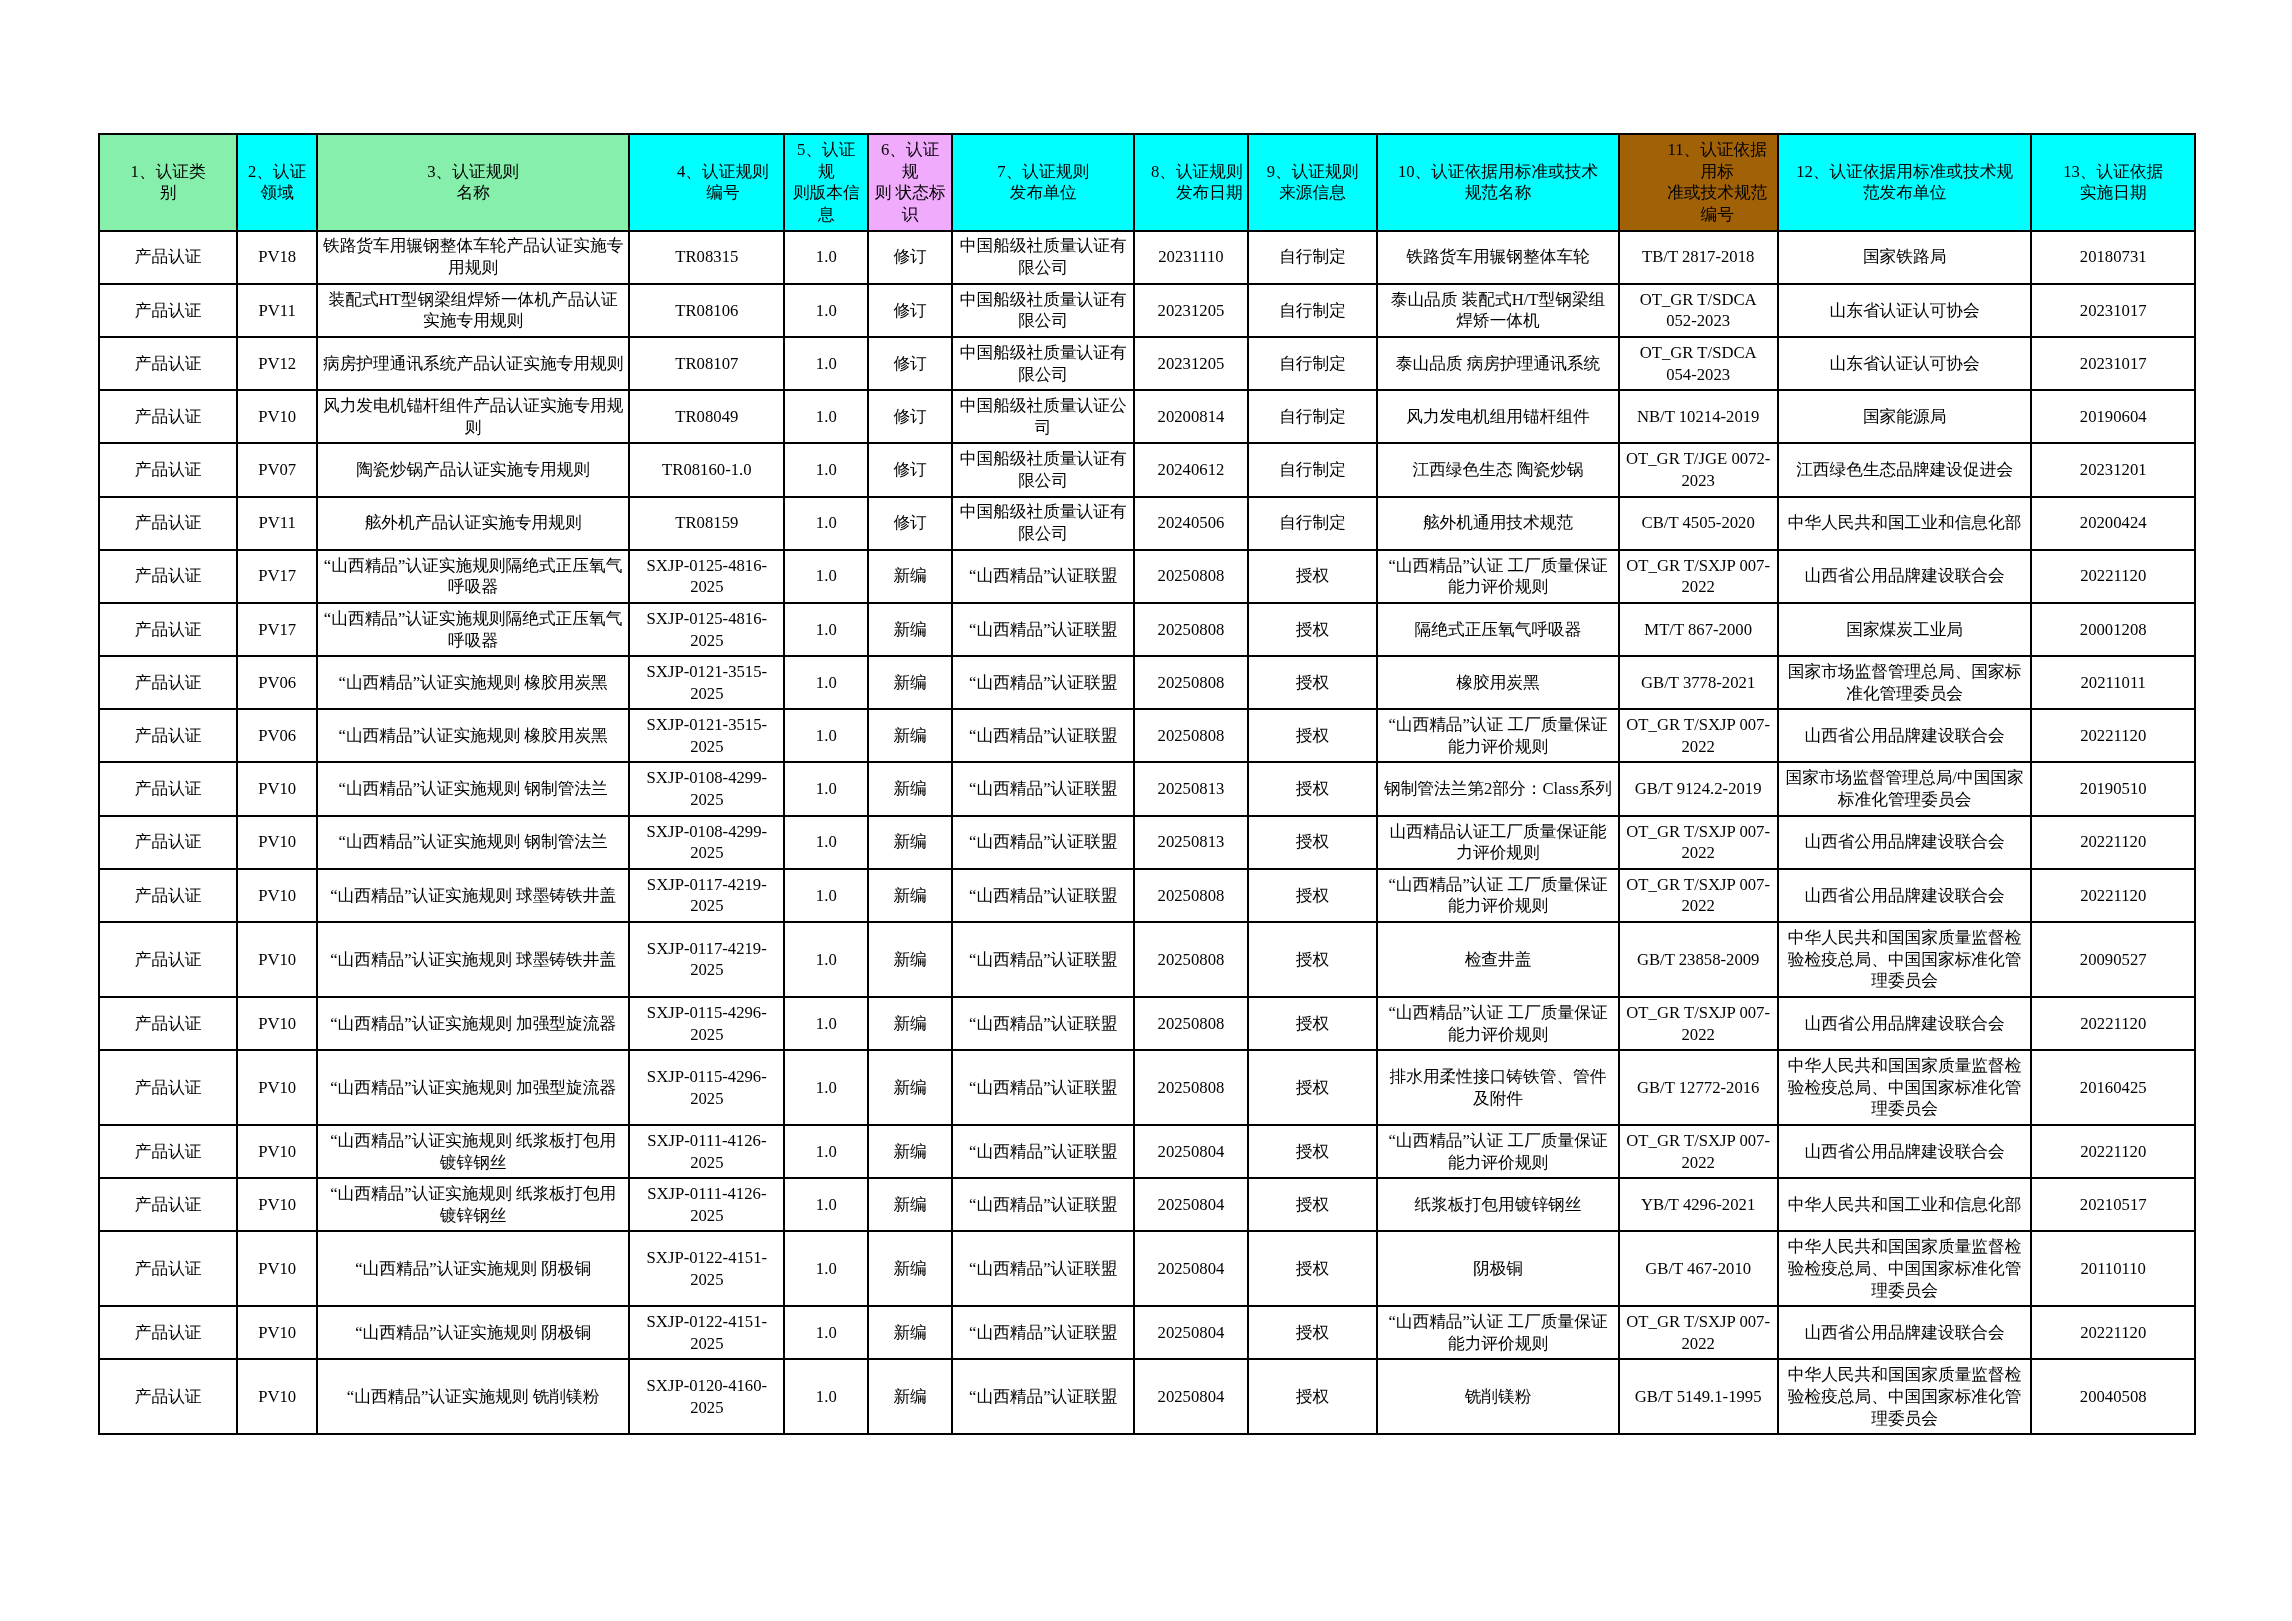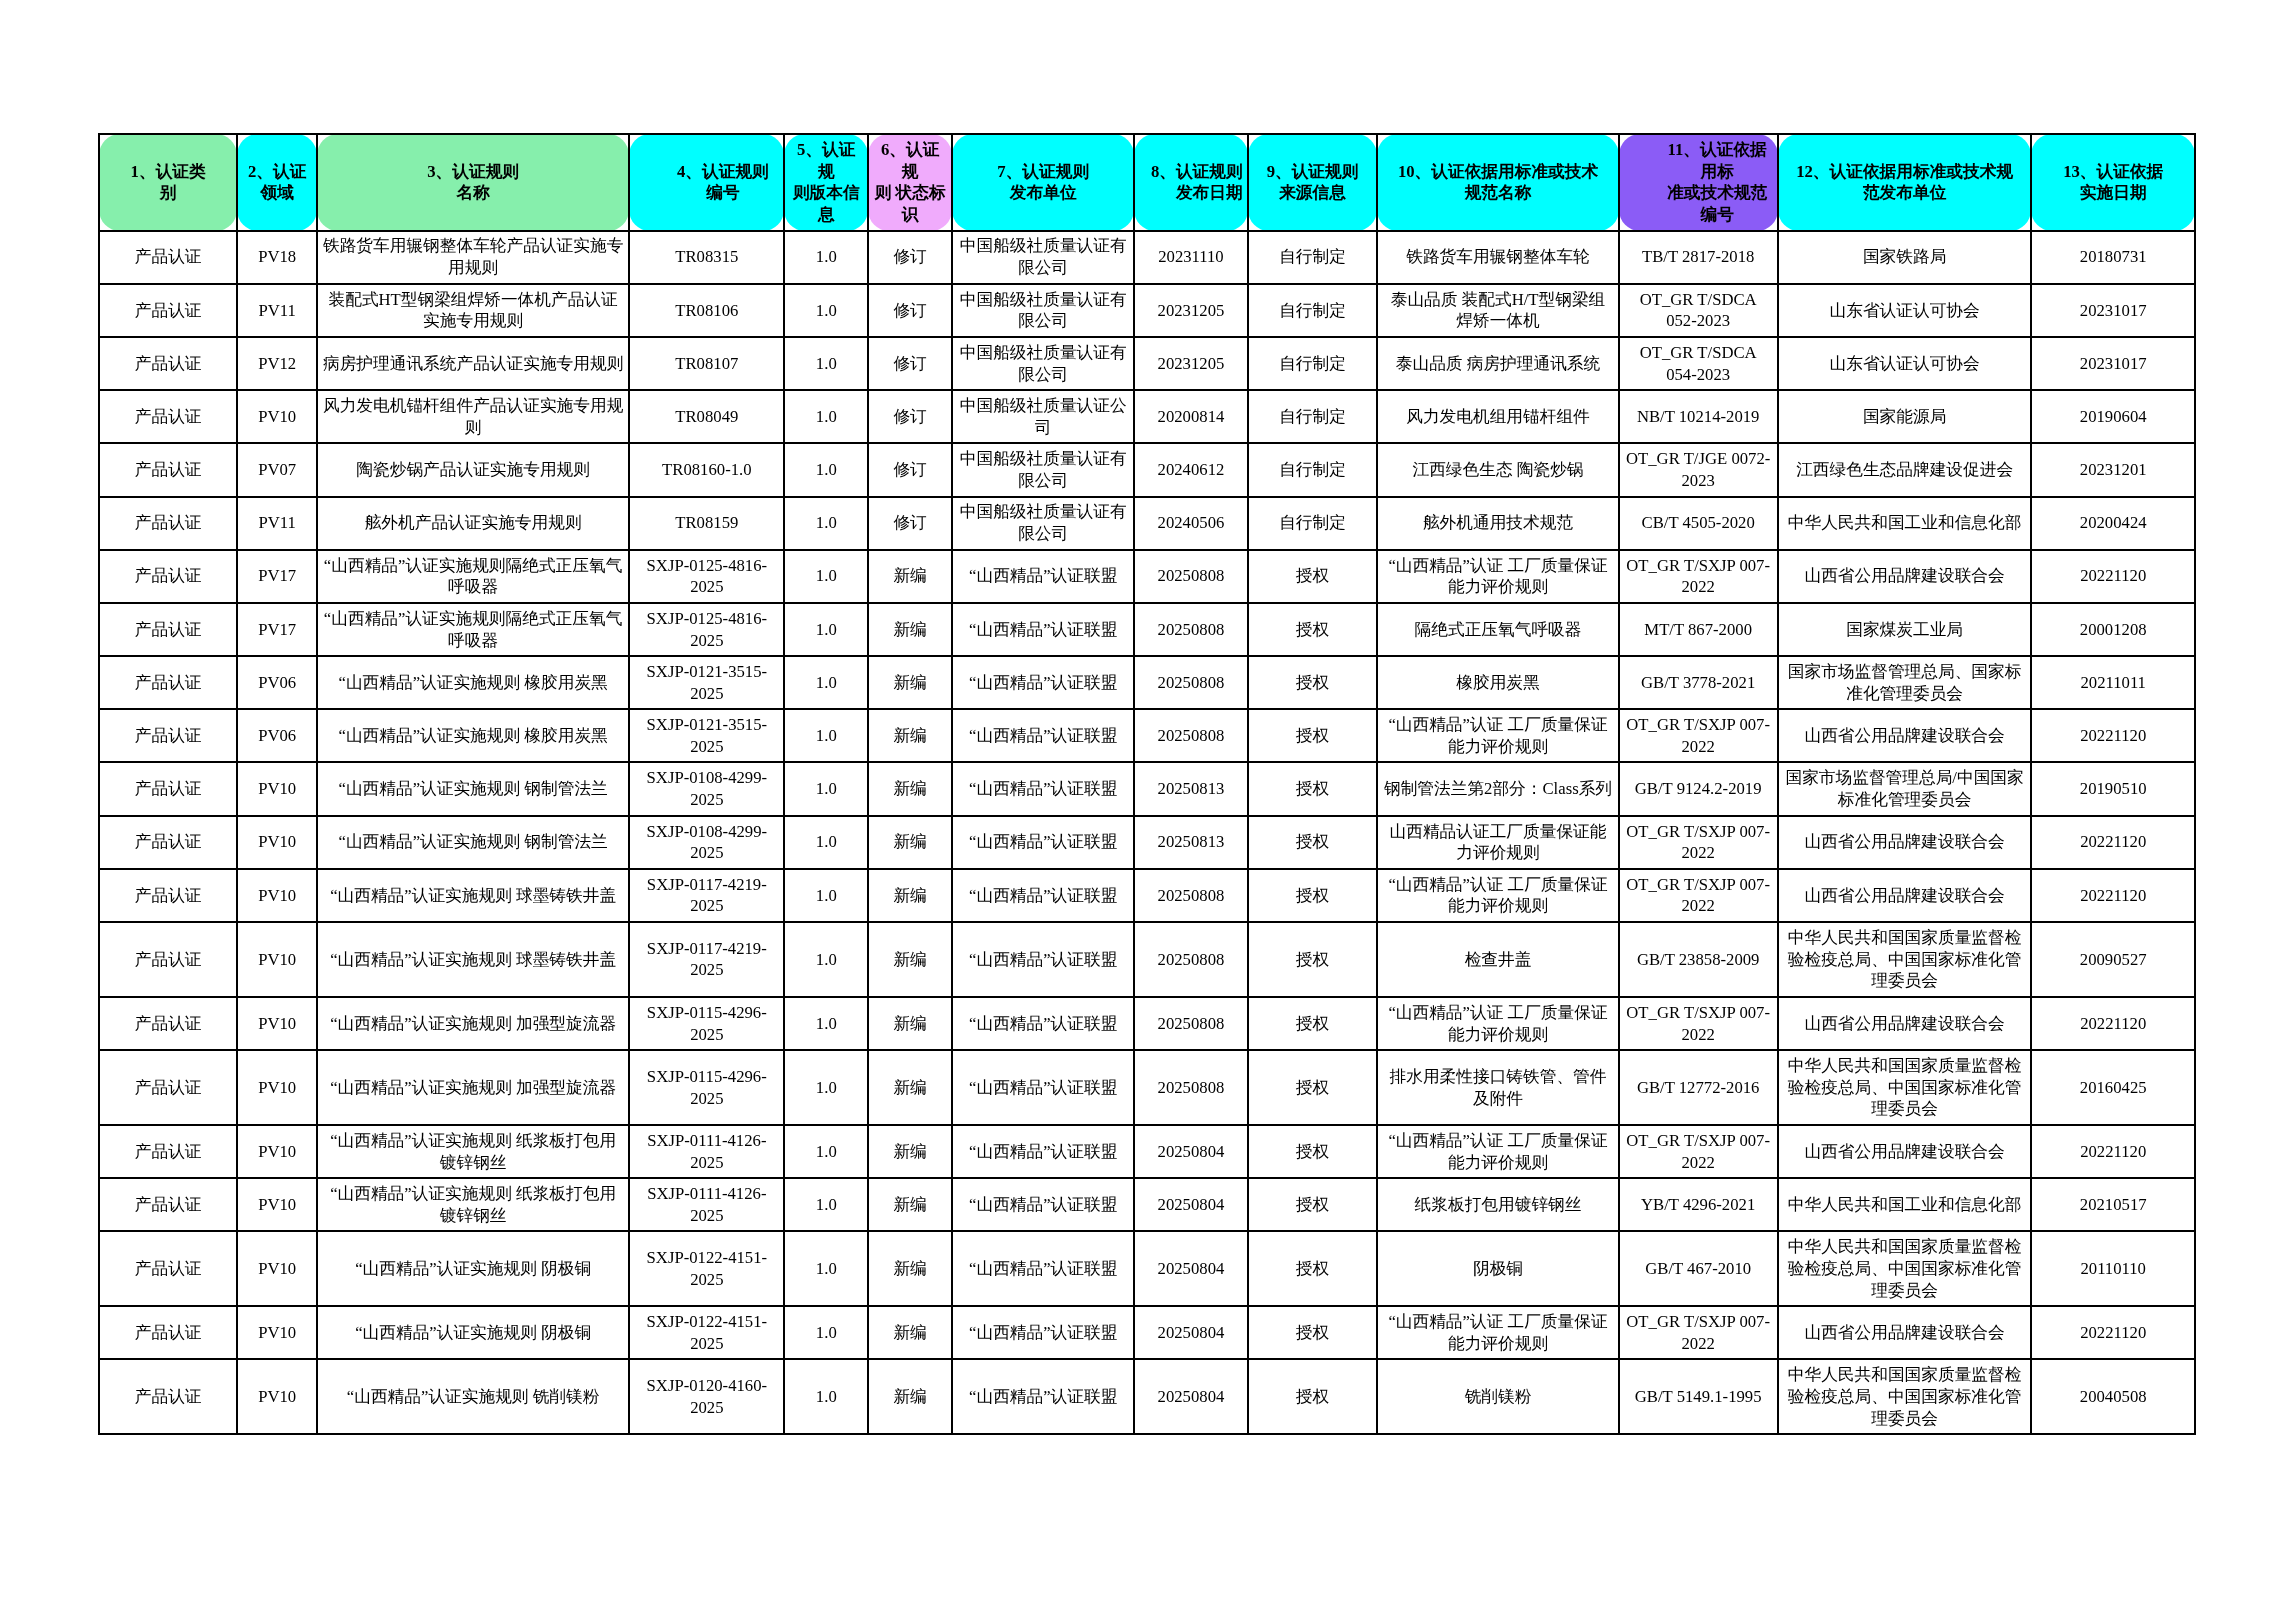--- a/index.html
+++ b/index.html
@@ -35,23 +35,22 @@
     padding: 3.9px 3.9px;
     font-family: "Liberation Serif", "DejaVu Serif", serif;
     font-size: 16.7px;
     line-height: 1.3;
     color: #000000;
     word-wrap: break-word;
     overflow-wrap: break-word;
   }
   table.cert-table th {
     background: #00ffff;
-    font-weight: bold;
+    font-weight: normal;
     white-space: pre-line;
-    border-radius: 21px;
   }
   table.cert-table td {
     background: #ffffff;
     font-weight: normal;
   }
 </style>
 </head>
 <body>
 
 <div class="page">
@@ -89,21 +88,21 @@
 则 状态标
 识</th>
             <th style="background: rgb(0, 255, 255); margin-left: 44px;">7、认证规则
 发布单位</th>
             <th style="background: rgb(0, 255, 255); text-align: right;">8、认证规则
 发布日期</th>
             <th style="background: rgb(0, 255, 255);">9、认证规则
 来源信息</th>
             <th style="background: rgb(0, 255, 255);">10、认证依据用标准或技术
 规范名称</th>
-            <th style="background: #8b5cf6; padding-left: 42px;">11、认证依据用标
+            <th style="background: #a16207; padding-left: 42px;">11、认证依据用标
 准或技术规范编号</th>
             <th style="background: rgb(0, 255, 255);">12、认证依据用标准或技术规
 范发布单位</th>
             <th style="background: rgb(0, 255, 255);">13、认证依据
 实施日期</th>
           </tr>
         </thead>
       <tbody>
           <tr>
             <td>产品认证</td>

